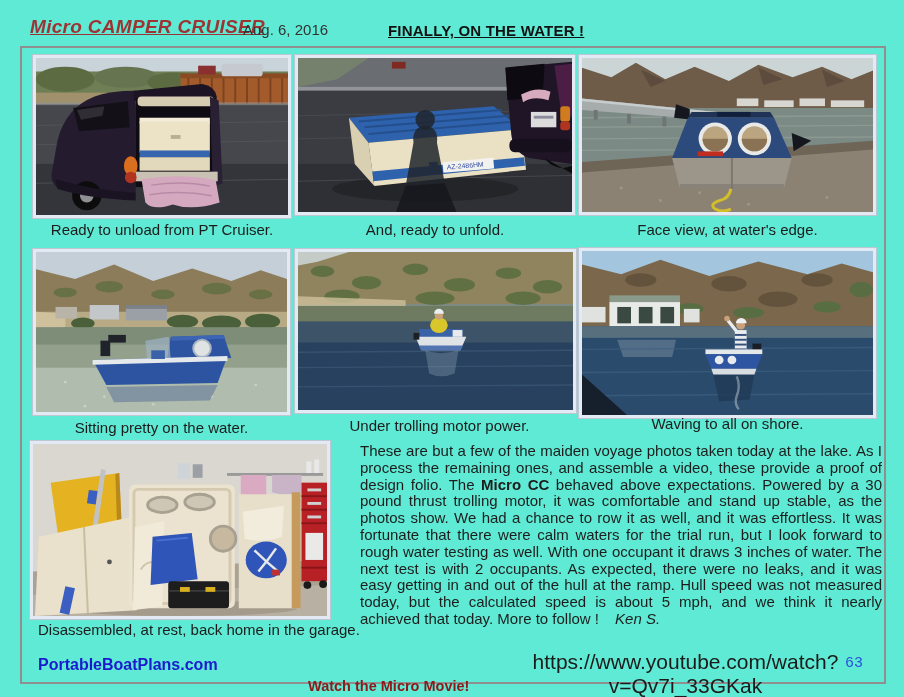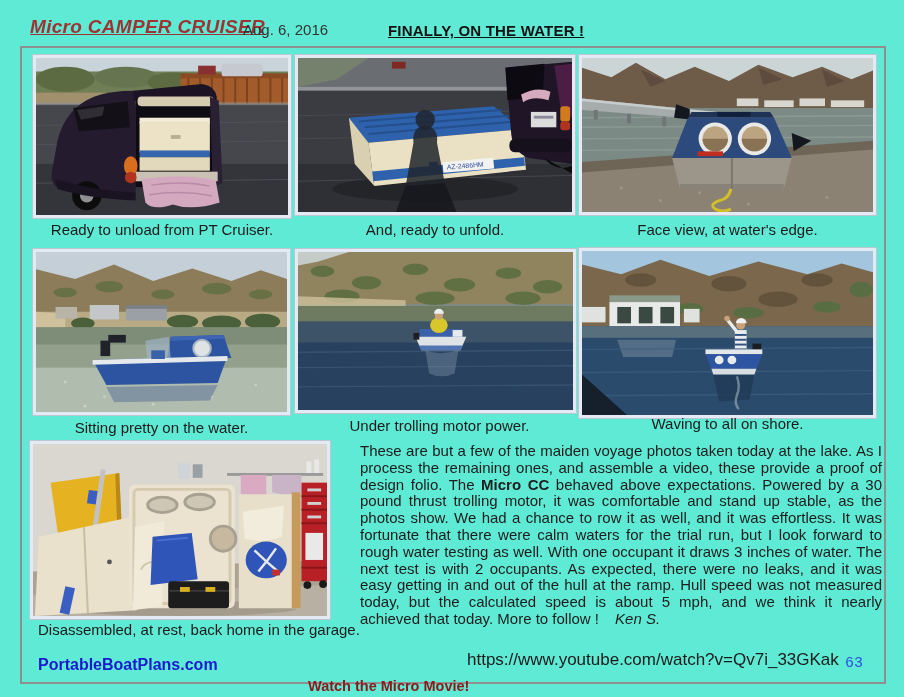--- a/index.html
+++ b/index.html
@@ -18,21 +18,21 @@
   .photo svg{display:block;width:100%;height:100%;}
   .caption{font-size:15px;color:#1c1c1c;text-align:center;white-space:nowrap;}
   .caption.left{text-align:left;}
   
   .article{font-size:15px;line-height:16.8px;text-align:justify;color:#1d1d1d;}
   .article b{font-weight:bold;}
   .article .sig{font-style:italic;margin-left:16px;}
   
   .site{font-size:16px;font-weight:bold;color:var(--link-blue,#1a1ace);}
   .movie{font-size:14.5px;font-weight:bold;color:var(--movie-red,#8b1a1a);}
-  .url{font-size:17px;color:#1b1b1b;}
+  .url{font-size:21px;color:#1b1b1b;text-align:center;}
   .pageno{font-size:15px;color:var(--page-blue,#2a50e0);}
 </style>
 </head>
 <body>
 
 <div class="page">
 
   <div class="abs title" style="left:30px;top:16px;">Micro CAMPER CRUISER</div>
   <div class="abs date" style="left:243px;top:21px;">Aug. 6, 2016</div>
   <div class="abs headline" style="left:345px;top:22px;">FINALLY, ON THE WATER !</div>

